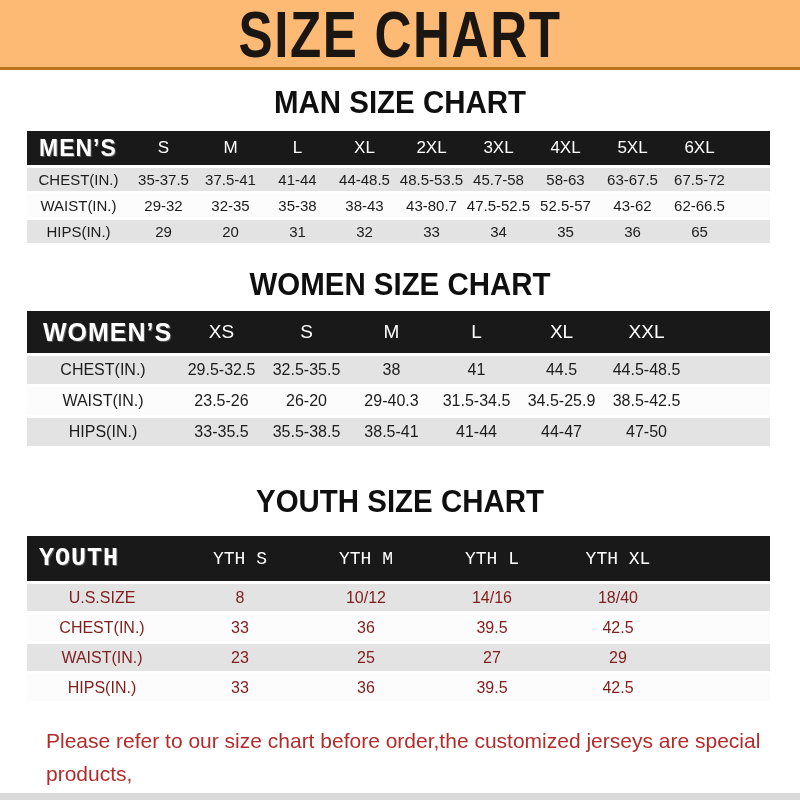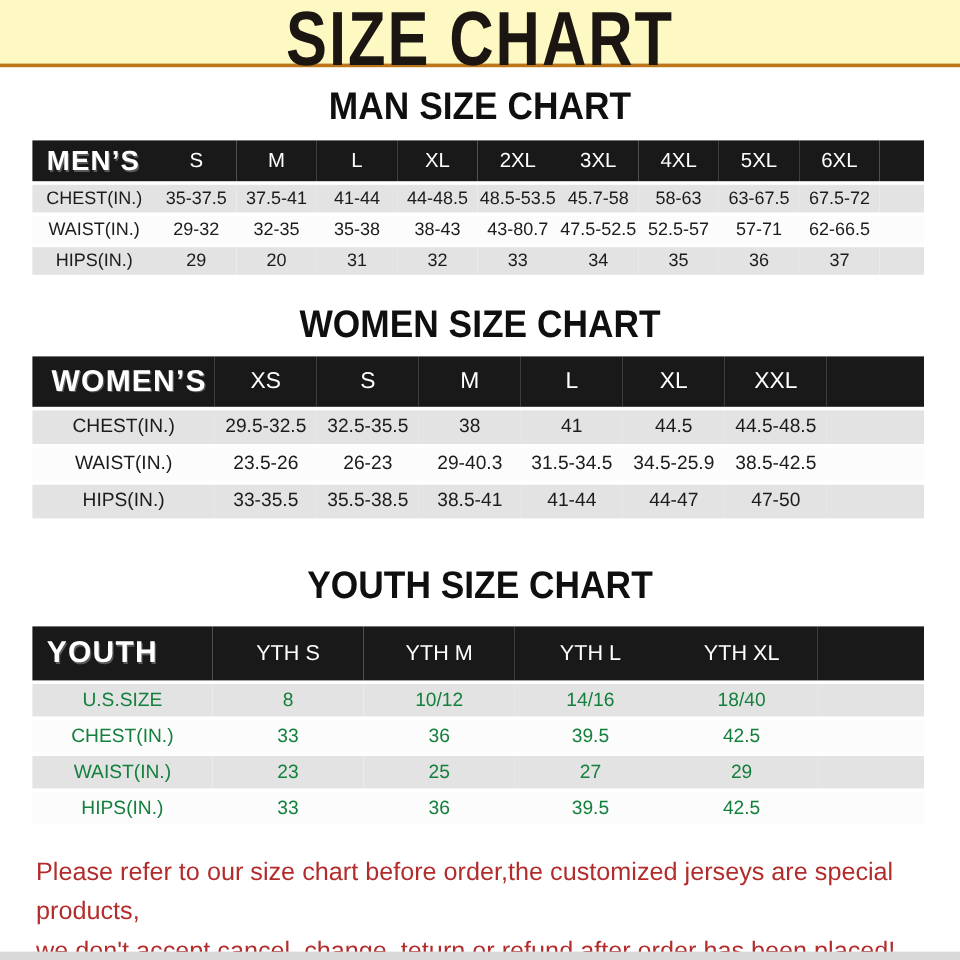--- a/index.html
+++ b/index.html
@@ -7,24 +7,24 @@
   body {
     width: 800px; height: 800px;
     background: #ffffff;
     font-family: "Liberation Sans", sans-serif;
     overflow: hidden;
     position: relative;
   }
 
   
   .banner {
-    height: 56px;
-    background: #fef9c3;
+    height: 70px;
+    background: #fdba74;
     border-bottom: 3px solid #bc751b;
-    display: flex; align-items: flex-start; justify-content: center;
+    display: flex; align-items: flex-end; justify-content: center;
   }
   .banner-title {
     font-size: 64px; font-weight: bold; color: #1b1612;
     line-height: 1; letter-spacing: 2px; white-space: nowrap;
     transform: scaleX(0.80);
   }
 
   
   .section-heading {
     margin: 0; text-align: center; font-weight: bold; color: #0f0f0f;
@@ -59,27 +59,27 @@
   td.row-label { color: #222; }
 
   .tbl-men thead th   { height: 34px; font-size: 17px; }
   .tbl-men th.bar-label { font-size: 23px; }
   .tbl-men td         { height: 23px; font-size: 15px; color: #1c1c1c; }
 
   .tbl-women thead th { height: 42px; font-size: 19px; }
   .tbl-women th.bar-label { font-size: 25px; padding-left: 16px; }
   .tbl-women td       { height: 28px; font-size: 16px; color: #1c1c1c; }
 
-  .tbl-youth thead th { height: 45px; font-size: 18px; }
+  .tbl-youth thead th { height: 45px; font-size: 18px; font-family: Liberation Mono, monospace; }
   .tbl-youth th.bar-label { font-size: 25px; }
-  .tbl-youth td       { height: 27px; font-size: 16px; color: #15803d; }
+  .tbl-youth td       { height: 27px; font-size: 16px; color: #7f1d1d; }
 
   
   .footer-note { margin: 20px 0 0 30px; color: #b22c2c; }
-  .footer-note p { margin: 0; font-size: 21px; line-height: 33px; }
+  .footer-note p { margin: 16px; font-size: 21px; line-height: 33px; }
 
   
   .bottom-strip {
     position: absolute; left: 0; bottom: 0;
     width: 800px; height: 7px; background: #d9d9d9;
   }
 </style>
 </head>
 <body>
 
@@ -134,35 +134,35 @@
     </tr>
     <tr class="row-lite">
       <td class="row-label">WAIST(IN.)</td>
       <td>29-32</td>
       <td>32-35</td>
       <td>35-38</td>
       <td>38-43</td>
       <td>43-80.7</td>
       <td>47.5-52.5</td>
       <td>52.5-57</td>
-      <td>57-71</td>
+      <td>43-62</td>
       <td>62-66.5</td>
       <td></td>
     </tr>
     <tr class="row-gray">
       <td class="row-label">HIPS(IN.)</td>
       <td>29</td>
       <td>20</td>
       <td>31</td>
       <td>32</td>
       <td>33</td>
       <td>34</td>
       <td>35</td>
       <td>36</td>
-      <td>37</td>
+      <td>65</td>
       <td></td>
     </tr>
   </tbody>
 </table>
 
 <h2 class="section-heading heading-women">WOMEN SIZE CHART</h2>
 
 <table class="size-table tbl-women">
   <colgroup>
     <col style="width:152px">
@@ -193,21 +193,21 @@
       <td>32.5-35.5</td>
       <td>38</td>
       <td>41</td>
       <td>44.5</td>
       <td>44.5-48.5</td>
       <td></td>
     </tr>
     <tr class="row-lite">
       <td class="row-label">WAIST(IN.)</td>
       <td>23.5-26</td>
-      <td>26-23</td>
+      <td>26-20</td>
       <td>29-40.3</td>
       <td>31.5-34.5</td>
       <td>34.5-25.9</td>
       <td>38.5-42.5</td>
       <td></td>
     </tr>
     <tr class="row-gray">
       <td class="row-label">HIPS(IN.)</td>
       <td>33-35.5</td>
       <td>35.5-38.5</td>

